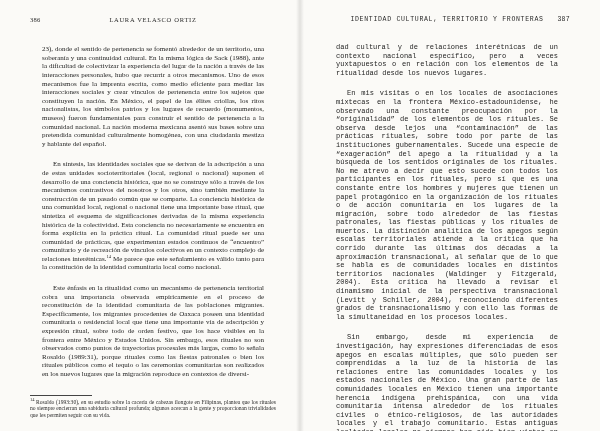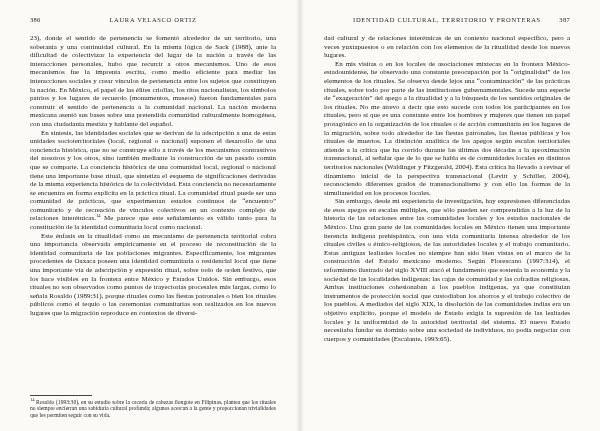--- a/index.html
+++ b/index.html
@@ -17,21 +17,21 @@
     background: #fbfaf7;
   }
   .page {
     box-sizing: border-box;
     width: 300px; height: 431px;
     display: flex;
     flex-direction: column;
     background: #fbfaf7;
   }
   .page.left  { padding: 16px 24px 12px 30px; }
-  .page.right { padding: 16px 30px 12px 24px; }
+  .page.right { padding: 16px 30px 12px 24px; font-family: Liberation Mono, monospace; }
   .gutter {
     position: absolute;
     left: 296px; top: 0;
     width: 8px; height: 431px;
     background: linear-gradient(90deg, rgba(0,0,0,0) 0%, rgba(0,0,0,0.10) 50%, rgba(0,0,0,0) 100%);
     pointer-events: none;
   }
   .running-head {
     position: relative;
     height: 10px;
@@ -51,21 +51,21 @@
     font-size: 6.5px;
     letter-spacing: 0.3px;
   }
   .pagenum.pos-left  { left: 0; }
   .pagenum.pos-right { right: 0; }
   .body-text {
     font-size: 7px;
     line-height: 8.6px;
     text-align: justify;
   }
-  .body-text p { margin: 0; }
+  .body-text p { margin: 12px; }
   .body-text p.indent { text-indent: 11px; }
   sup {
     font-size: 4.5px;
     line-height: 0;
     vertical-align: super;
   }
   .footnote {
     margin-top: auto;
     padding-top: 4px;
   }

